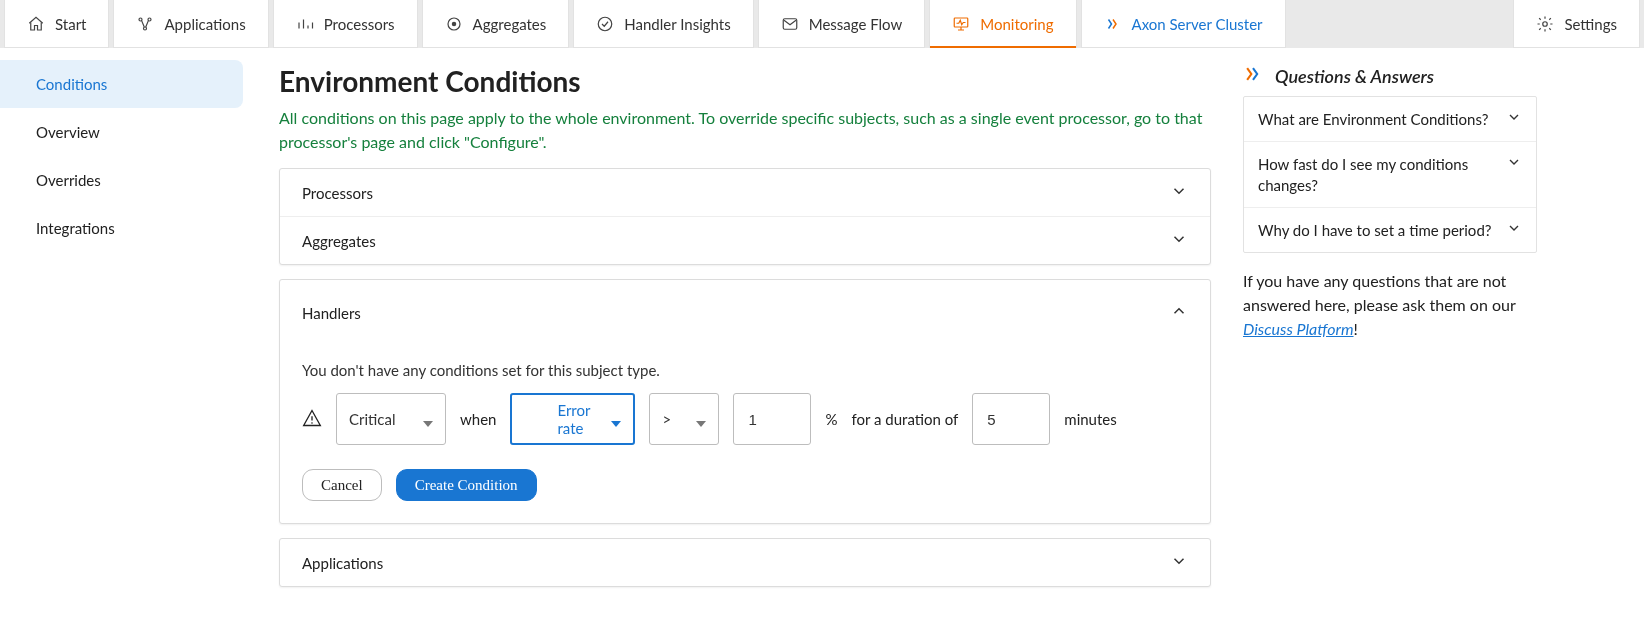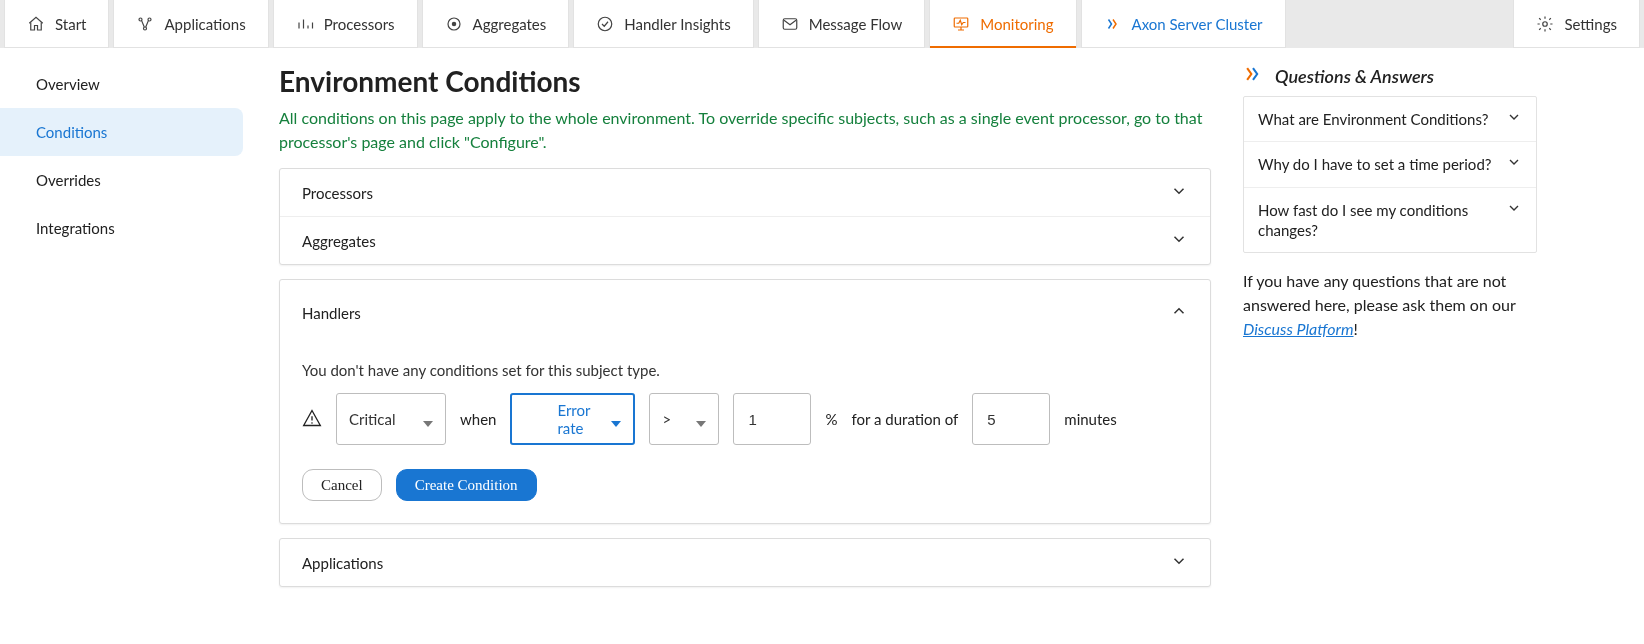--- a/index.html
+++ b/index.html
@@ -193,22 +193,22 @@
           <path d="M12 2v3M12 19v3M4.2 4.2l2.1 2.1M17.7 17.7l2.1 2.1M2 12h3M19 12h3M4.2 19.8l2.1-2.1M17.7 6.3l2.1-2.1"></path>
         </svg>
     </span>
     <span>Settings</span>
   </div>
 </div>
 
 <div class="shell">
 
   <div class="sidebar">
+    <div class="item active">Conditions</div>
     <div class="item">Overview</div>
-    <div class="item active">Conditions</div>
     <div class="item">Overrides</div>
     <div class="item">Integrations</div>
   </div>
 
   <div class="main">
     <h1>Environment Conditions</h1>
     <div class="lead">All conditions on this page apply to the whole environment. To override specific subjects, such as a single event processor, go to that processor's page and click "Configure".</div>
 
     <div class="card">
       <div class="card-row">
@@ -324,31 +324,31 @@
     </div>
 
     <div class="faq">
       <div class="q">
         <span>What are Environment Conditions?</span>
         <span class="chev"><svg viewBox="0 0 24 24">
               <path d="m6 9 6 6 6-6"></path>
             </svg></span>
       </div>
       <div class="q">
+        <span>How fast do I see my conditions changes?</span>
+        <span class="chev"><svg viewBox="0 0 24 24">
+              <path d="m6 9 6 6 6-6"></path>
+            </svg></span>
+      </div>
+      <div class="q">
         <span>Why do I have to set a time period?</span>
         <span class="chev"><svg viewBox="0 0 24 24">
               <path d="m6 9 6 6 6-6"></path>
             </svg></span>
       </div>
-      <div class="q">
-        <span>How fast do I see my conditions changes?</span>
-        <span class="chev"><svg viewBox="0 0 24 24">
-              <path d="m6 9 6 6 6-6"></path>
-            </svg></span>
-      </div>
     </div>
 
     <div class="rail-note">
       <span>If you have any questions that are not answered here, please ask them on our </span><a href="#">Discuss Platform</a><span>!</span>
     </div>
   </div>
 
 </div>
 
 </body></html>

